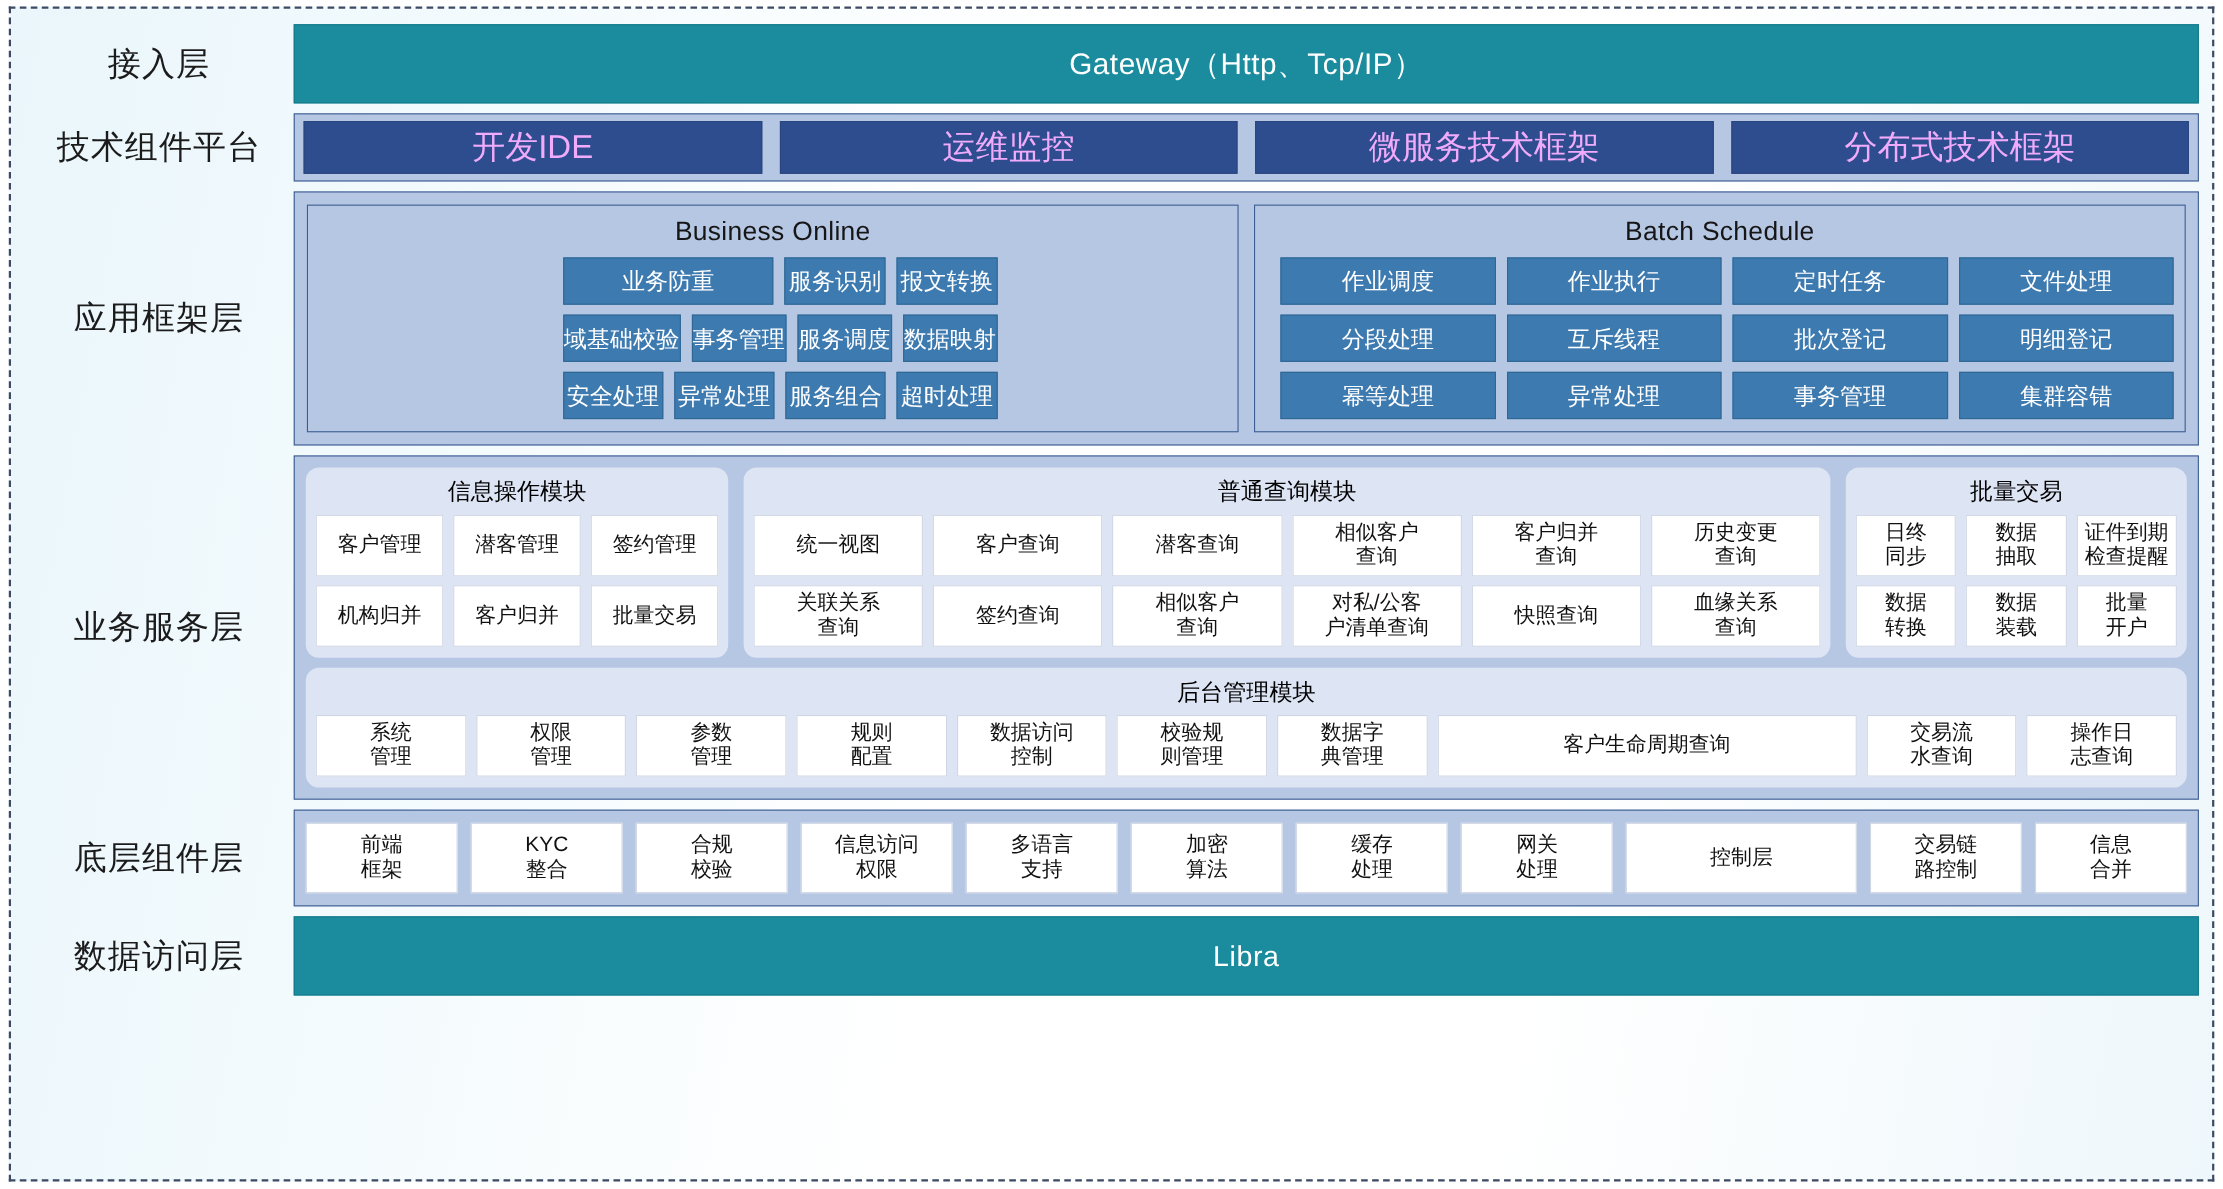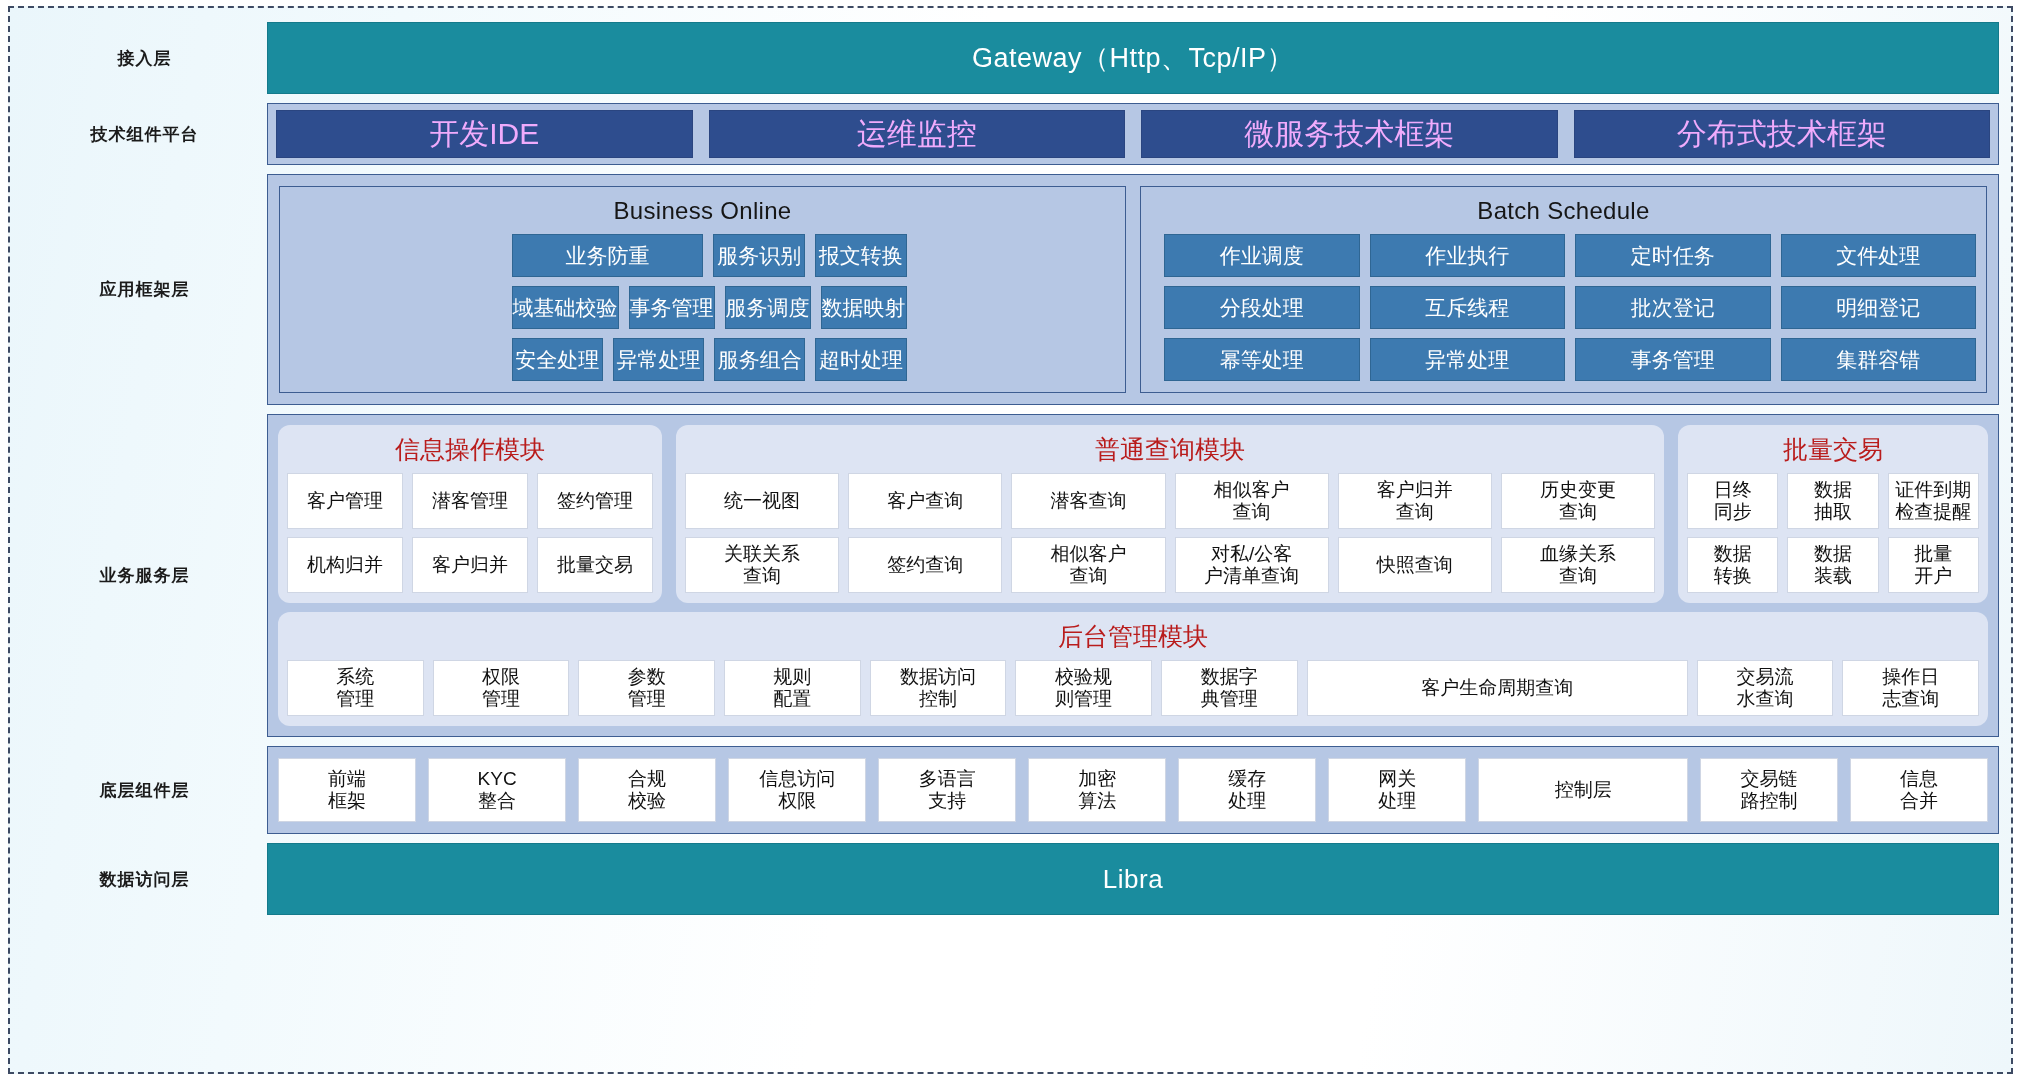--- a/index.html
+++ b/index.html
@@ -27,25 +27,24 @@
   
   .band { display: flex; align-items: stretch; width: 100%; }
   .band + .band { margin-top: 9px; }
 
   .band-label {
     width: 245px;
     flex: 0 0 245px;
     display: flex;
     align-items: center;
     justify-content: center;
-    font-size: 17px;
+    font-size: 30px;
     color: #1b1b1b;
     letter-spacing: 1px;
     user-select: none;
-    font-weight: bold;
   }
   .band-body { flex: 1 1 auto; display: flex; }
 
   
   .teal-bar {
     flex: 1 1 auto;
     background: #1a8c9e;
     border: 1px solid #147a8b;
     color: #ffffff;
     display: flex;
@@ -113,22 +112,22 @@
   .bsl-row { display: flex; gap: 14px; width: 100%; }
   .modbox {
     background: #dde4f3;
     border-radius: 12px;
     padding: 7px 9px 10px 9px;
     display: flex;
     flex-direction: column;
   }
   .modbox .mod-title {
     text-align: center;
-    font-size: 25px;
-    color: #b91c1c;
+    font-size: 21px;
+    color: #000000;
     margin: 1px 0 7px 0;
   }
   .white-rows { display: flex; flex-direction: column; gap: 8px; }
   .white-row  { display: flex; gap: 9px; }
   .cell {
     background: #ffffff;
     border: 1px solid #cfd6e4;
     font-size: 19px;
     color: #111;
     line-height: 1.18;

